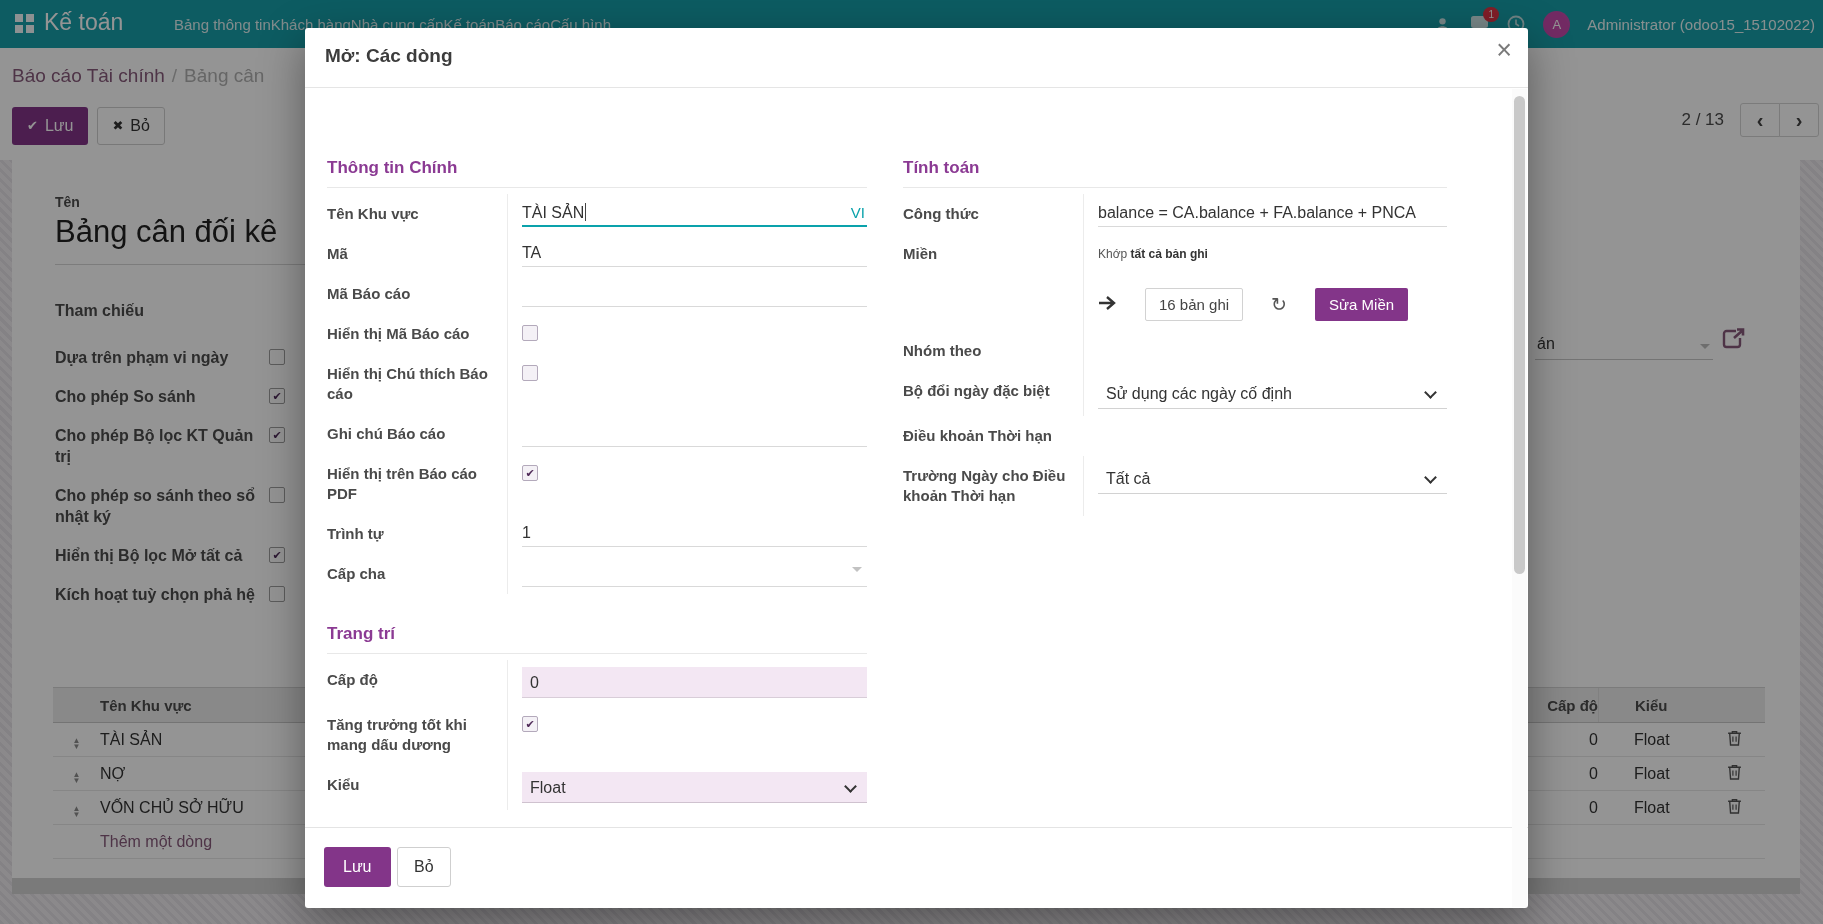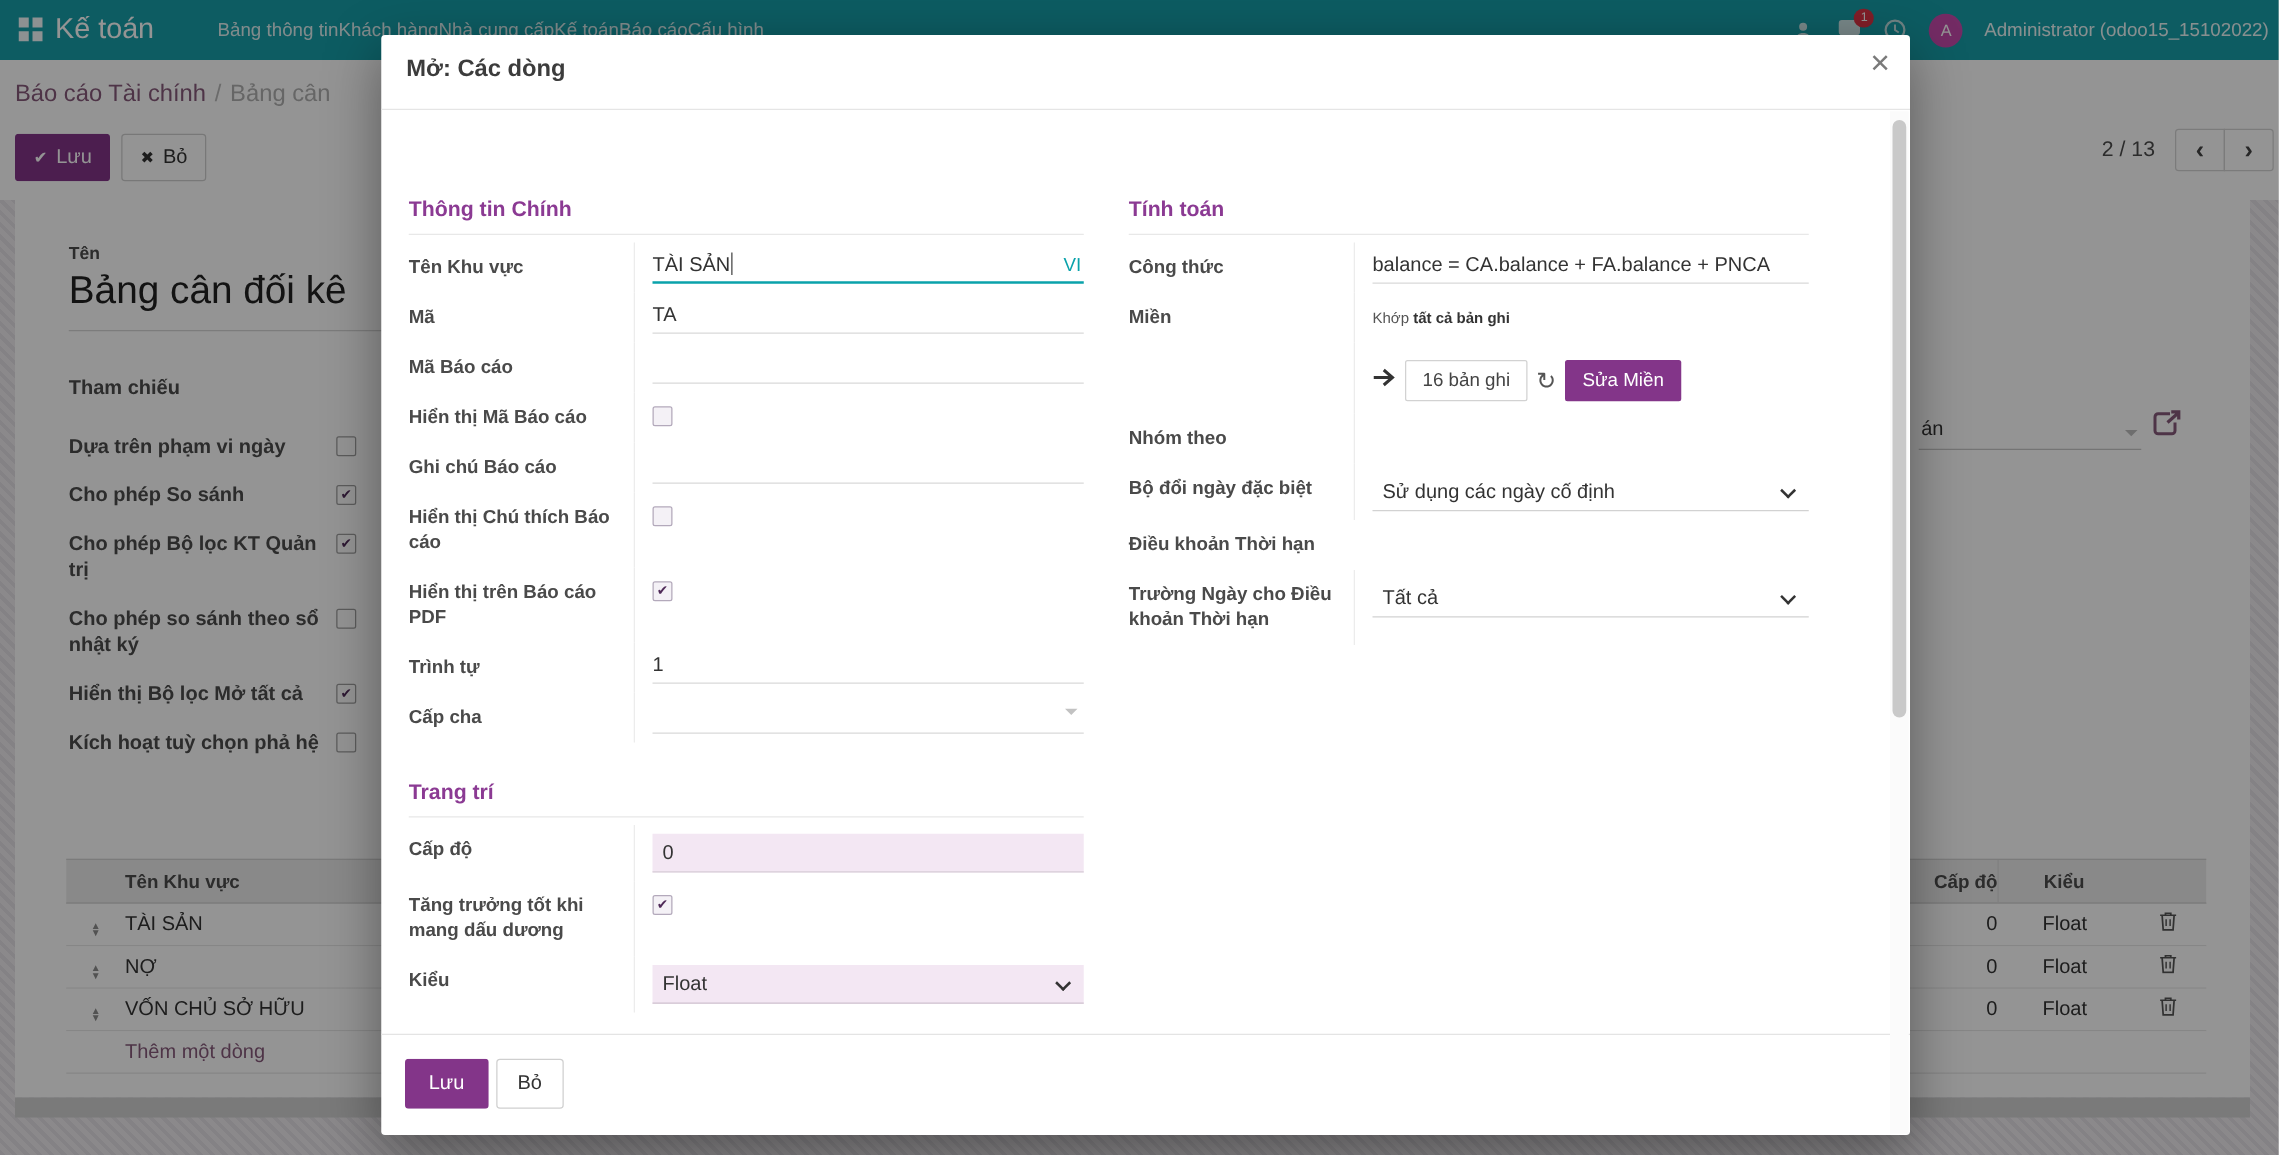--- a/index.html
+++ b/index.html
@@ -1,17 +1,17 @@
 <!DOCTYPE html>
 <html style="--navbar: #189fa9; --accent: #833589; --heading: #8b3a93; --link: #875a7b; --teal: #0aa2ab; --highlight: #f3e7f3;"><head>
 <meta charset="utf-8">
 <style>
   html,body{margin:0;padding:0;background:#444;}
   *{box-sizing:border-box;font-family:"Liberation Sans",sans-serif;}
-  .screen{position:relative;width:1823px;height:924px;overflow:hidden;background:#ffffff;}
+  .screen{position:relative;width:1823px;height:924px;overflow:hidden;background:#c2410c;}
 
   
   .navbar{position:absolute;left:0;top:0;width:100%;height:48px;background:var(--navbar,#189fa9);color:#fff;}
   .apps{position:absolute;left:15px;top:14px;display:grid;grid-template-columns:8px 8px;gap:3px;cursor:pointer;}
   .apps i{width:8px;height:8px;background:rgba(255,255,255,.95);display:block;}
   .brand{position:absolute;left:44px;top:9px;font-size:23px;color:#fff;white-space:nowrap;}
   .menu{position:absolute;left:174px;top:0;height:48px;display:flex;align-items:center;font-size:15px;color:#dff0f1;white-space:nowrap;}
   .menu span{cursor:pointer;}
   .systray{position:absolute;right:8px;top:0;height:48px;display:flex;gap:17px;align-items:center;}
   .tray-ic{position:relative;width:20px;height:20px;display:flex;align-items:center;justify-content:center;cursor:pointer;}
@@ -89,21 +89,21 @@
   .inp.hl{background:var(--highlight,#f3e7f3);height:31px;line-height:31px;padding-left:8px;border-bottom:1px solid #d8cdd8;}
   .vi{position:absolute;right:2px;top:0;color:var(--teal,#0aa2ab);font-size:15px;}
   .cursor{display:inline-block;width:1px;height:18px;background:#444;vertical-align:-3px;margin-left:1px;}
   .m2o-caret{position:absolute;right:5px;top:13px;width:0;height:0;border-left:5px solid transparent;border-right:5px solid transparent;border-top:5px solid #c2c2c2;cursor:pointer;}
   .sel{height:31px;line-height:31px;font-size:16px;color:#333;padding:0 30px 0 8px;border-bottom:1px solid #d2d2d2;position:relative;background:#fff;cursor:pointer;}
   .sel.hl{background:var(--highlight,#f3e7f3);border-bottom-color:#cfc2cf;}
   .sel:after{content:"";position:absolute;right:12px;top:10px;width:7px;height:7px;border-right:2px solid #333;border-bottom:2px solid #333;transform:rotate(45deg);}
   .mval .cb{margin-top:4px;}
   .match{font-size:12px;color:#555;line-height:26px;}
   .match b{color:#333;}
-  .dm{display:flex;align-items:center;gap:7px;margin:7px 0 3px;}
+  .dm{display:flex;align-items:center;gap:28px;margin:7px 0 3px;}
   .rec-btn{border:1px solid #d2d2d2;background:#fff;padding:7px 13px;font-size:15px;color:#444;border-radius:2px;cursor:pointer;}
   .refresh{font-size:19px;color:#555;cursor:pointer;}
   .edit-btn{background:var(--accent,#833589);color:#fff;padding:8px 14px;font-size:15px;border-radius:2px;cursor:pointer;}
   .mfoot{position:absolute;left:0;right:0;bottom:0;height:81px;border-top:1px solid #e4e4e4;}
   .mfoot .btn{position:absolute;top:19px;}
   .mfoot .btn-p{left:19px;padding:10px 18px;}
   .mfoot .btn-w{left:92px;padding:10px 16px;}
   .msb{position:absolute;right:1px;top:61px;bottom:1px;width:15px;background:#fbfbfb;}
   .msb-th{position:absolute;left:2px;top:7px;width:11px;height:478px;background:#c9c9c9;border-radius:6px;cursor:pointer;}
 </style>
@@ -310,29 +310,29 @@
             <div class="inp"></div>
           </div>
       </div>
       <div class="mrow">
         <div class="mlbl">Hiển thị Mã Báo cáo</div>
         <div class="mval">
             <div class="cb"><span></span></div>
           </div>
       </div>
       <div class="mrow">
+        <div class="mlbl">Hiển thị Chú thích Báo cáo</div>
+        <div class="mval">
+            <div class="cb"><span></span></div>
+          </div>
+      </div>
+      <div class="mrow">
         <div class="mlbl">Ghi chú Báo cáo</div>
         <div class="mval">
             <div class="inp"></div>
-          </div>
-      </div>
-      <div class="mrow">
-        <div class="mlbl">Hiển thị Chú thích Báo cáo</div>
-        <div class="mval">
-            <div class="cb"><span></span></div>
           </div>
       </div>
       <div class="mrow">
         <div class="mlbl">Hiển thị trên Báo cáo PDF</div>
         <div class="mval">
             <div class="cb"><span>✔</span></div>
           </div>
       </div>
       <div class="mrow">
         <div class="mlbl">Trình tự</div>

